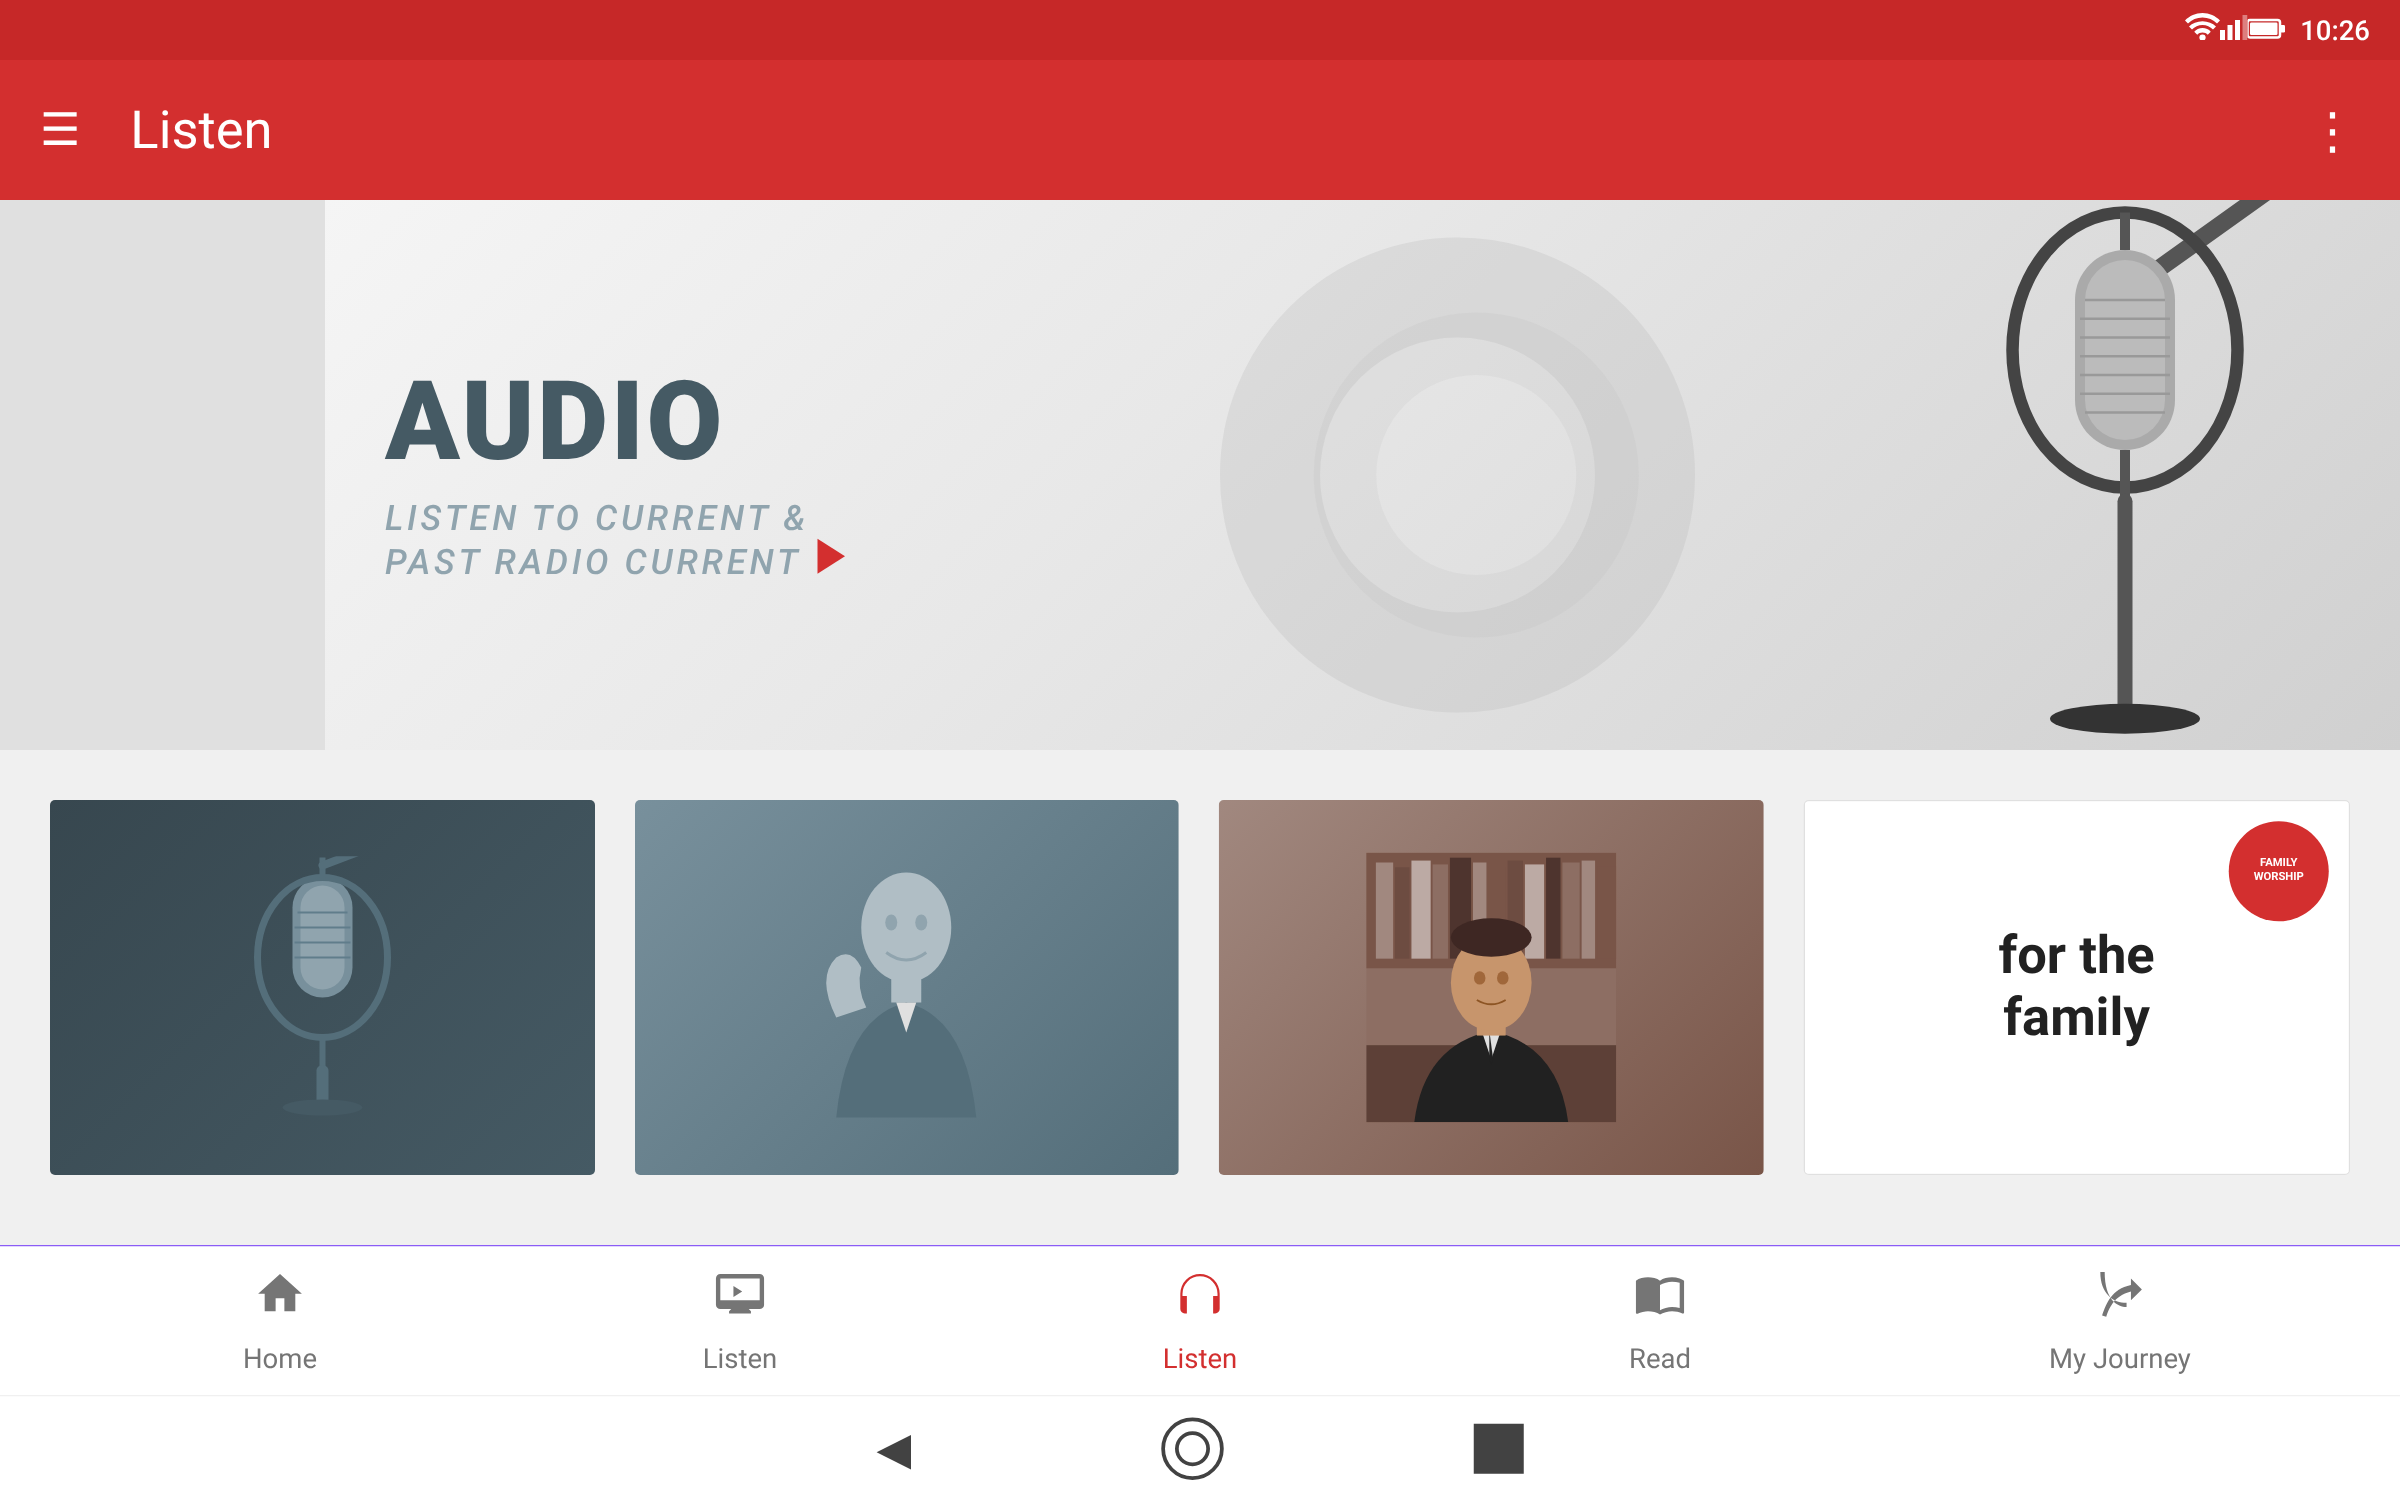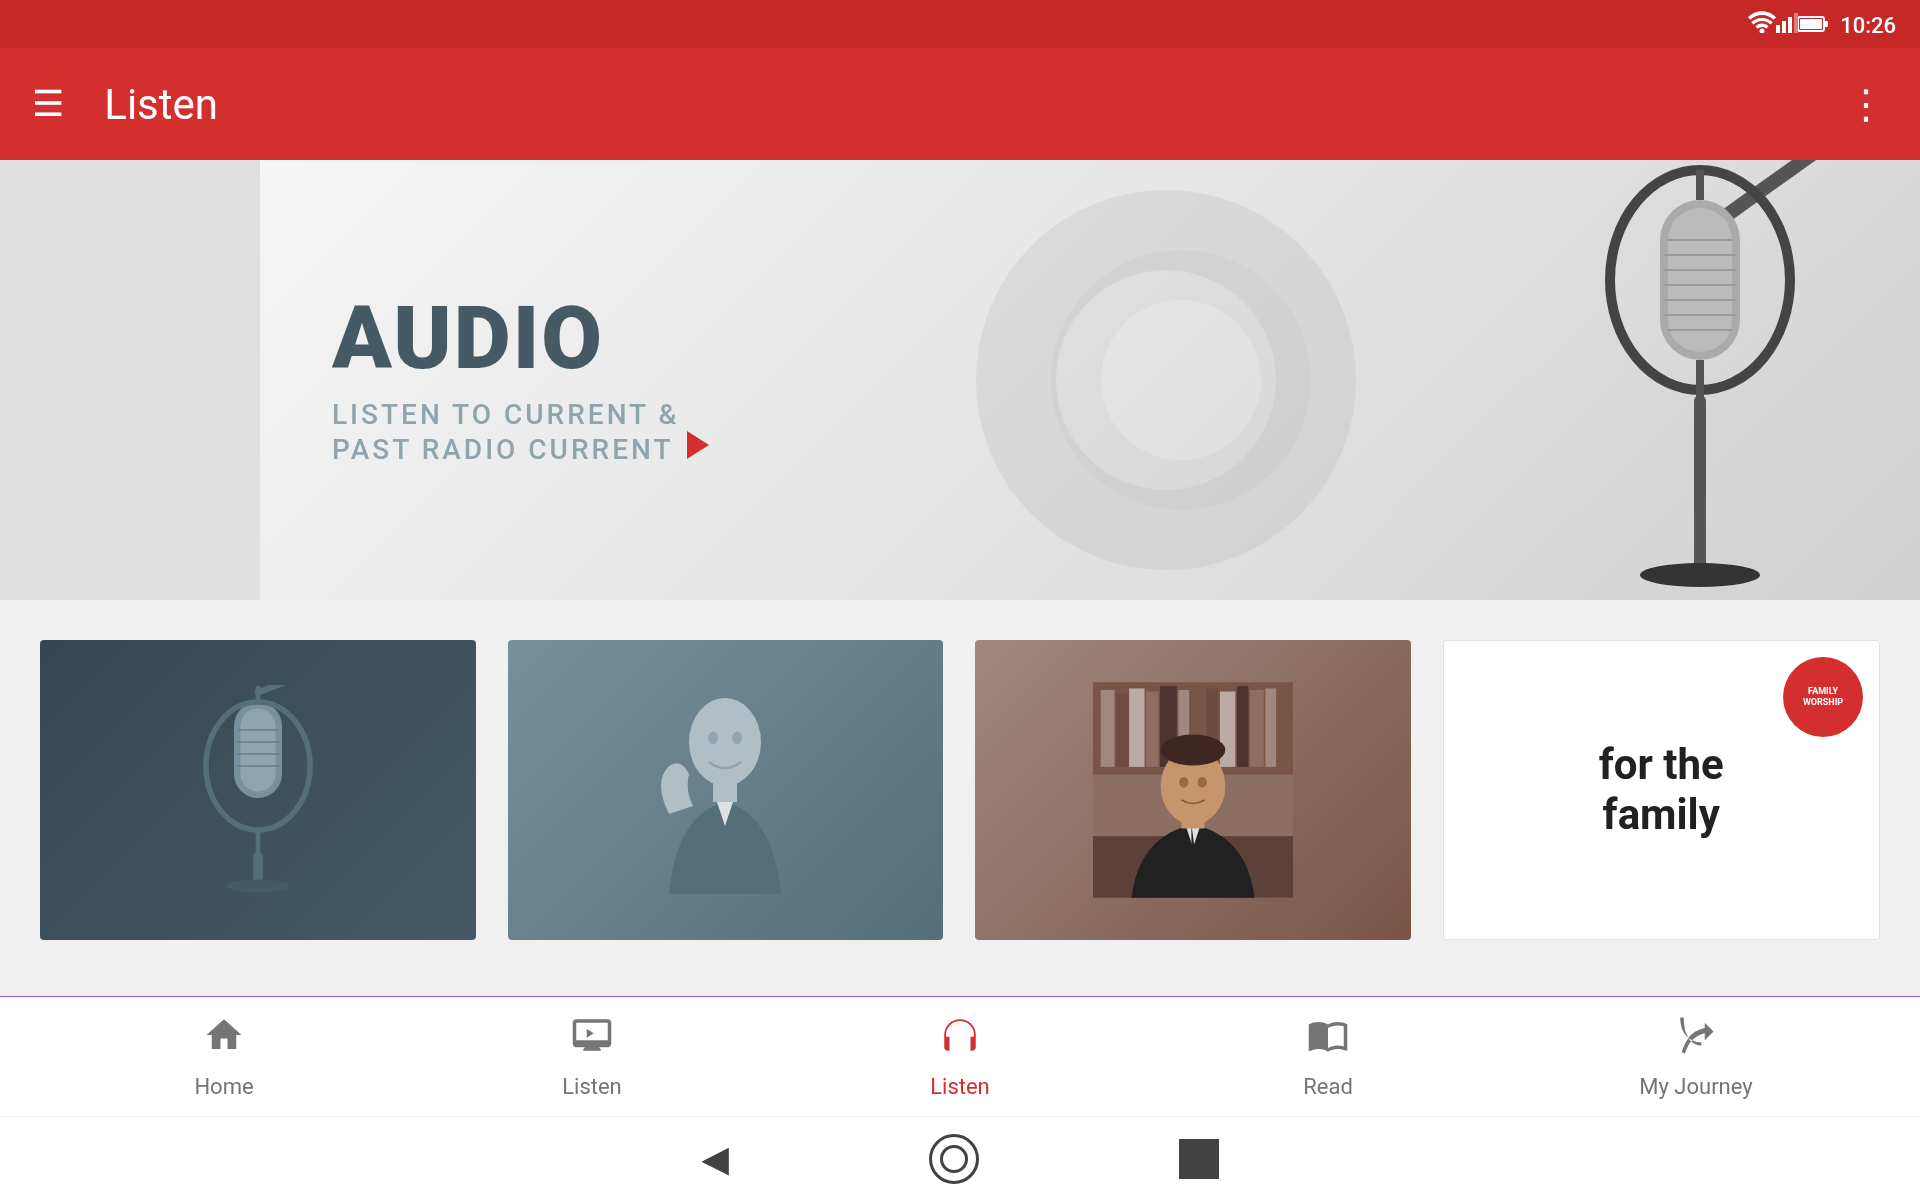--- a/index.html
+++ b/index.html
@@ -101,41 +101,42 @@
       top: 50%;
       transform: translate(-30%, -50%);
       width: 380px;
       height: 380px;
       border-radius: 50%;
       border: 80px solid rgba(180,180,180,0.25);
       z-index: 0;
     }
     .banner-text {
       position: absolute;
-      left: 72px;
+      left: 48px;
       top: 50%;
       transform: translateY(-50%);
       z-index: 2;
     }
     .banner-audio-title {
       font-size: 88px;
       font-weight: 900;
       color: #455a64;
       letter-spacing: 2px;
       line-height: 1;
     }
     .banner-subtitle {
       font-size: 28px;
       color: #90a4ae;
       font-weight: 500;
       letter-spacing: 3px;
       margin-top: 16px;
       display: flex;
       align-items: center;
       gap: 10px;
+      font-style: italic;
     }
     .play-triangle {
       width: 0;
       height: 0;
       border-top: 14px solid transparent;
       border-bottom: 14px solid transparent;
       border-left: 22px solid #d32f2f;
       display: inline-block;
       margin-left: 4px;
     }

